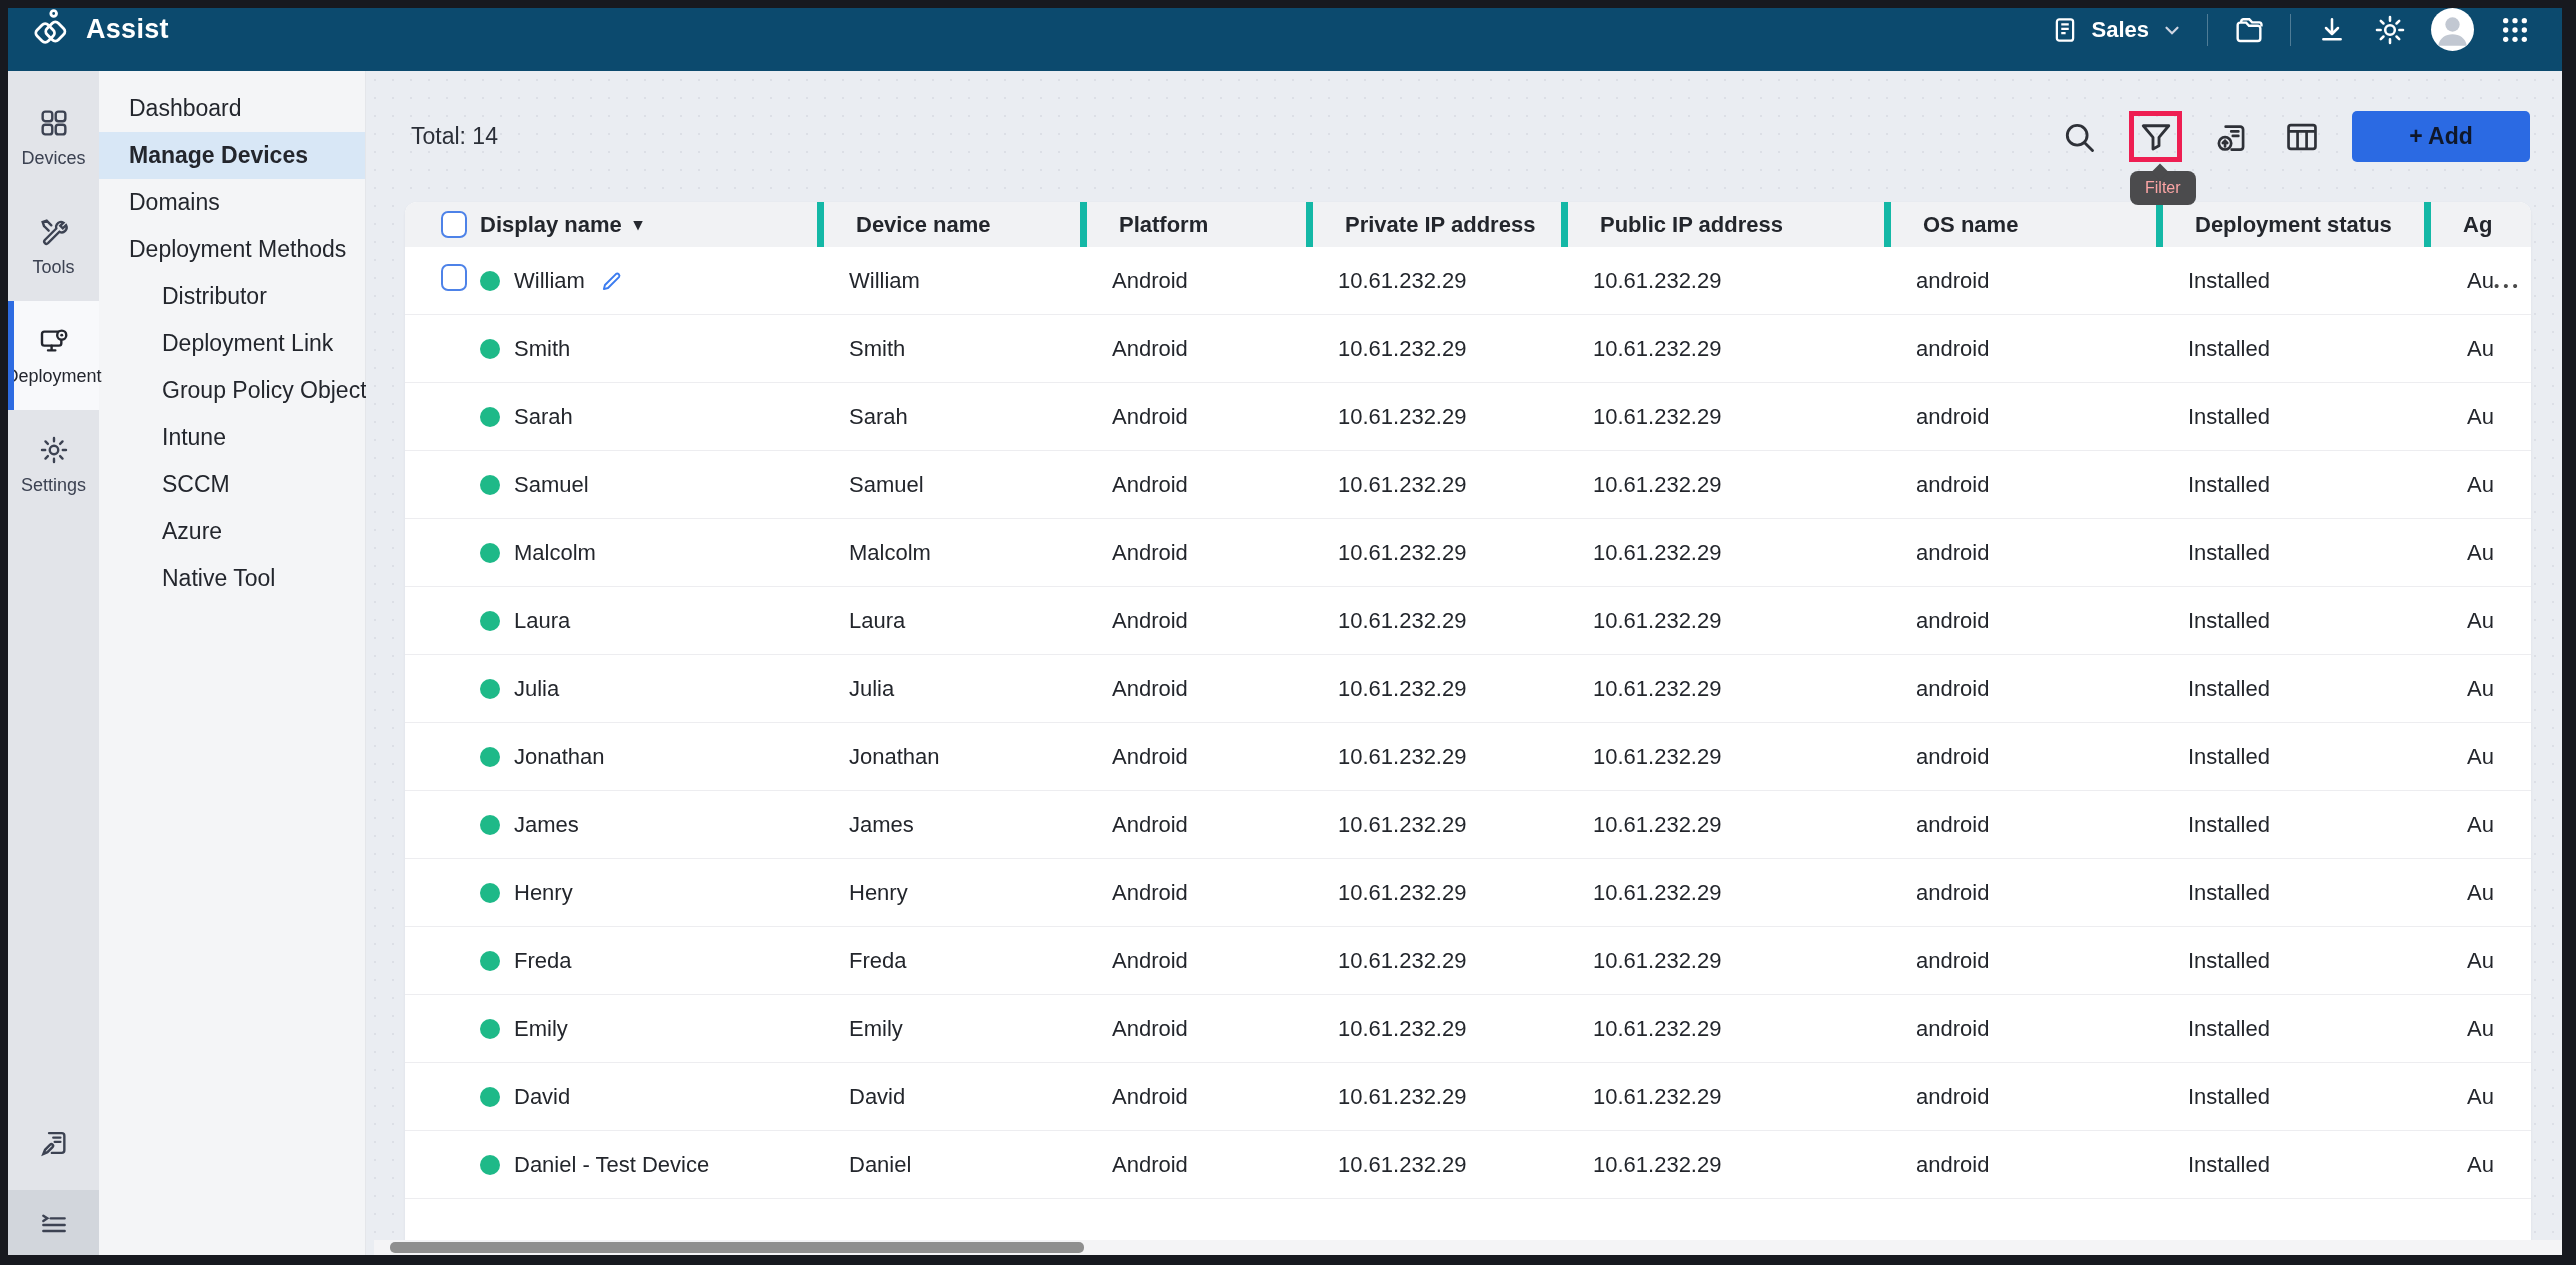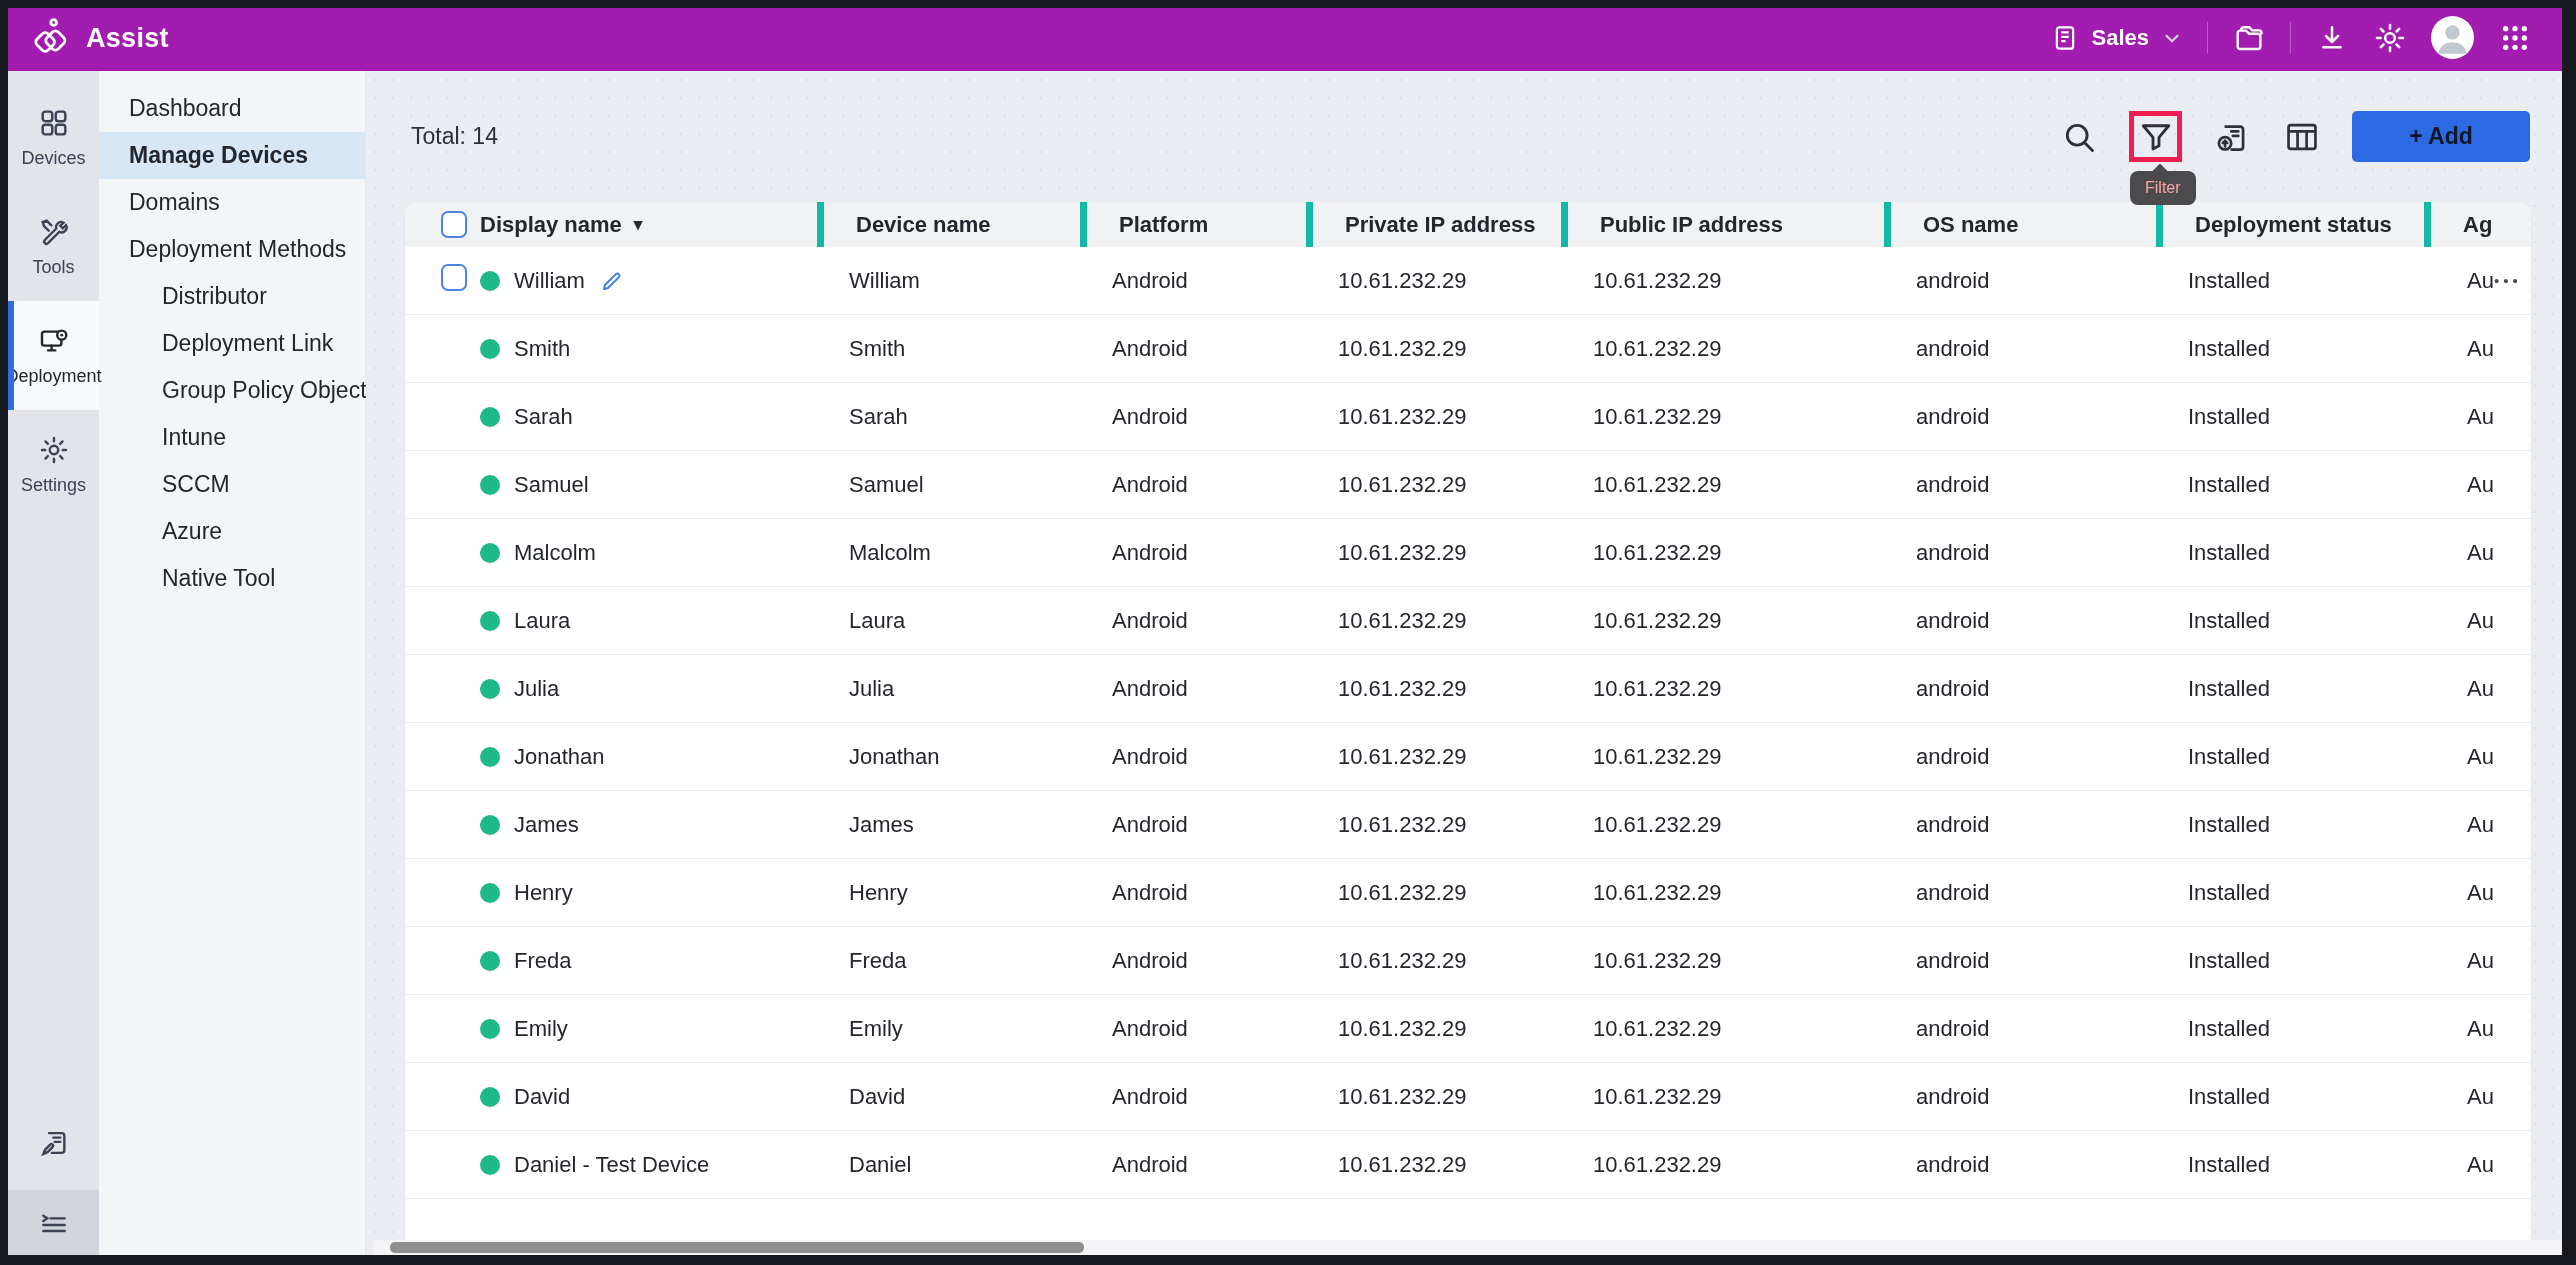--- a/index.html
+++ b/index.html
@@ -3,21 +3,21 @@
 <meta charset="utf-8">
 <style>
   * { margin:0; padding:0; box-sizing:border-box; }
   html,body { width:2576px; height:1265px; overflow:hidden; }
   body { font-family:"Liberation Sans", sans-serif; background:#17191f; }
 
   .frame { width:2576px; height:1265px; padding:8px 14px 10px 8px; background:#17191f; }
   .app { width:100%; height:100%; display:flex; flex-direction:column; background:#eaedf2; overflow:hidden; }
 
   
-  .topnav { height:63px; flex:0 0 63px; background:#a21caf; display:flex; align-items:flex-end; padding:0 30px 12px 24px; color:#e6e9f1; }
+  .topnav { height:63px; flex:0 0 63px; background:#0c4a6e; display:flex; align-items:flex-start; padding:0 30px 0 24px; color:#e6e9f1; }
   .brand { display:flex; align-items:center; gap:14px; margin-right:67px; }
   .brand-name { font-size:27px; font-weight:700; color:#fff; letter-spacing:0.3px; }
   .nav-items { display:flex; align-items:stretch; height:63px; gap:59px; }
   .nav-item { display:flex; align-items:center; font-size:22px; color:#d9deea; position:relative; cursor:pointer; }
   .nav-item.active { color:#fff; font-weight:700; }
   .nav-item.active::after { content:""; position:absolute; left:-2px; right:-2px; bottom:0; height:5px; background:#e8ebf2; border-radius:3px 3px 0 0; }
   .nav-right { margin-left:auto; display:flex; align-items:center; gap:24px; }
   .portal { display:flex; align-items:center; gap:12px; cursor:pointer; }
   .portal-label { font-size:22px; font-weight:700; color:#fff; }
   .vdiv { width:1px; height:32px; background:rgba(255,255,255,.28); }
@@ -64,21 +64,21 @@
   .thead .cell { height:100%; display:flex; align-items:center; }
   .thead .cell:nth-child(n+3) { border-left:7px solid #14b8a6; }
   .cell { padding-left:32px; font-size:22px; color:#23262c; white-space:nowrap; overflow:hidden; }
   .c-check { padding-left:36px; }
   .c-name { padding-left:4px; display:flex; align-items:center; }
   .checkbox { width:26px; height:27px; border:2.5px solid #4d82e8; border-radius:7px; background:#fff; display:inline-block; cursor:pointer; }
   .caret { font-size:17px; color:#26292f; margin-left:12px; }
   .trow { height:68px; border-bottom:1px solid #ededf0; background:#fff; }
   .dot { width:20px; height:20px; border-radius:50%; background:#1eb988; display:inline-block; margin-right:14px; flex:0 0 20px; }
   .pencil { margin-left:14px; cursor:pointer; flex:0 0 auto; }
-  .c-ag { display:flex; align-items:center; padding-left:43px; padding-right:14px; }
+  .c-ag { display:flex; align-items:flex-end; padding-left:43px; padding-right:14px; }
   .dots { margin-left:auto; color:#4a4a4a; font-size:15px; letter-spacing:4px; cursor:pointer; }
   .trow .row-cb, .trow .pencil, .trow .dots { visibility:hidden; }
   .trow.hovered .row-cb, .trow.hovered .pencil, .trow.hovered .dots { visibility:visible; }
 
   
   .hscroll { position:absolute; left:8px; right:0; bottom:0; height:15px; background:#f4f4f6; z-index:20; }
   .hthumb { position:absolute; left:16px; top:2px; width:694px; height:11px; background:#8f8f8f; border-radius:5px; cursor:pointer; }
 
   svg { display:block; }
 </style>

